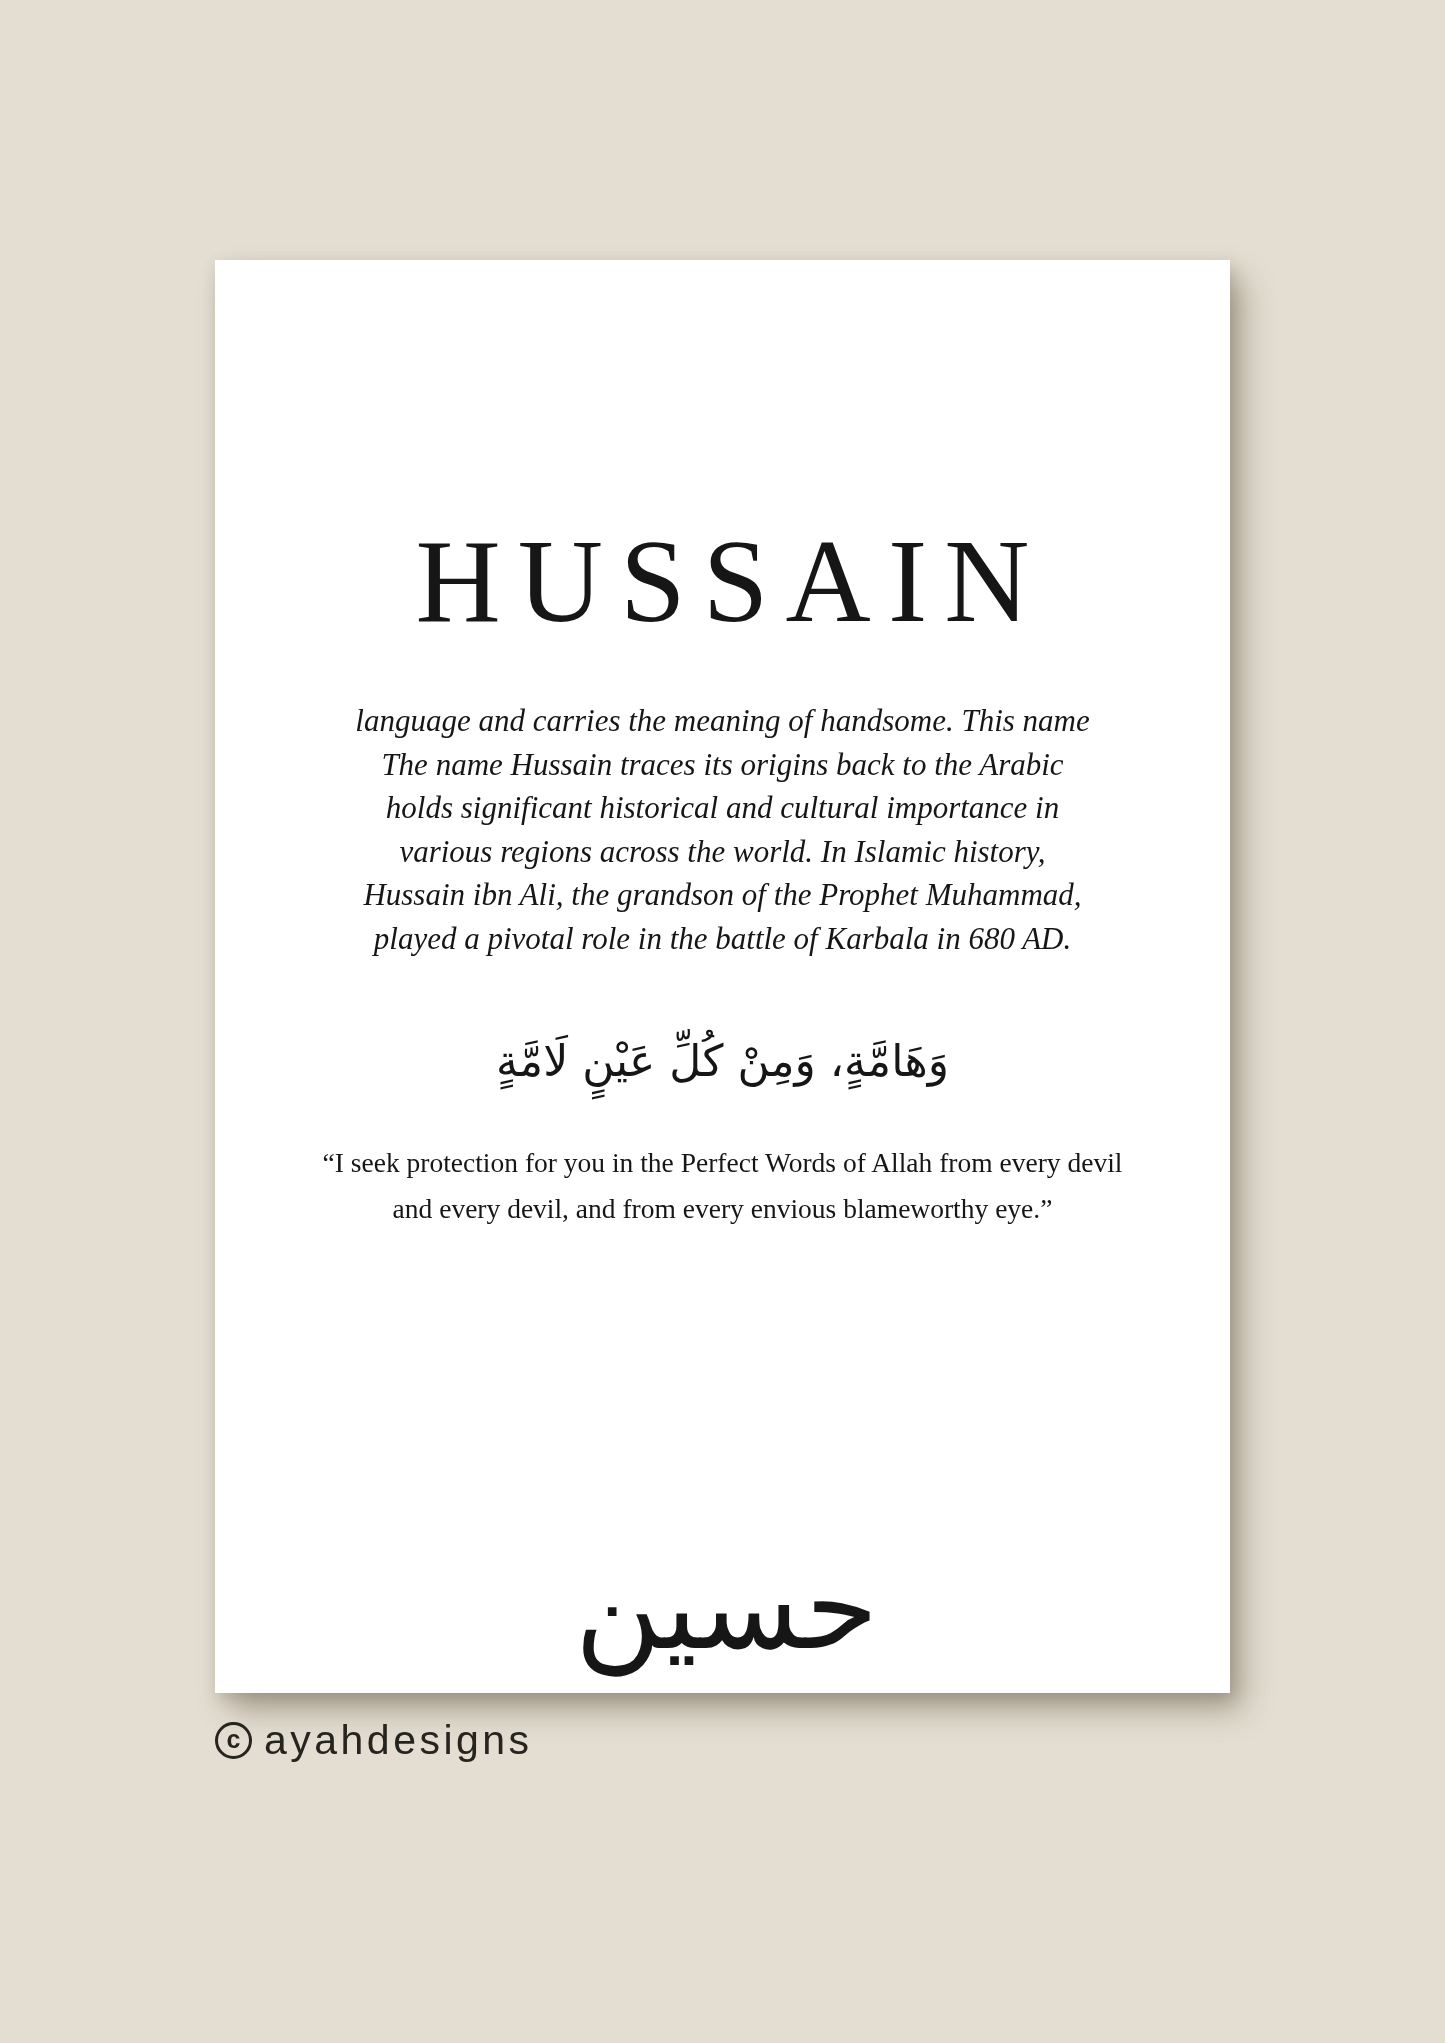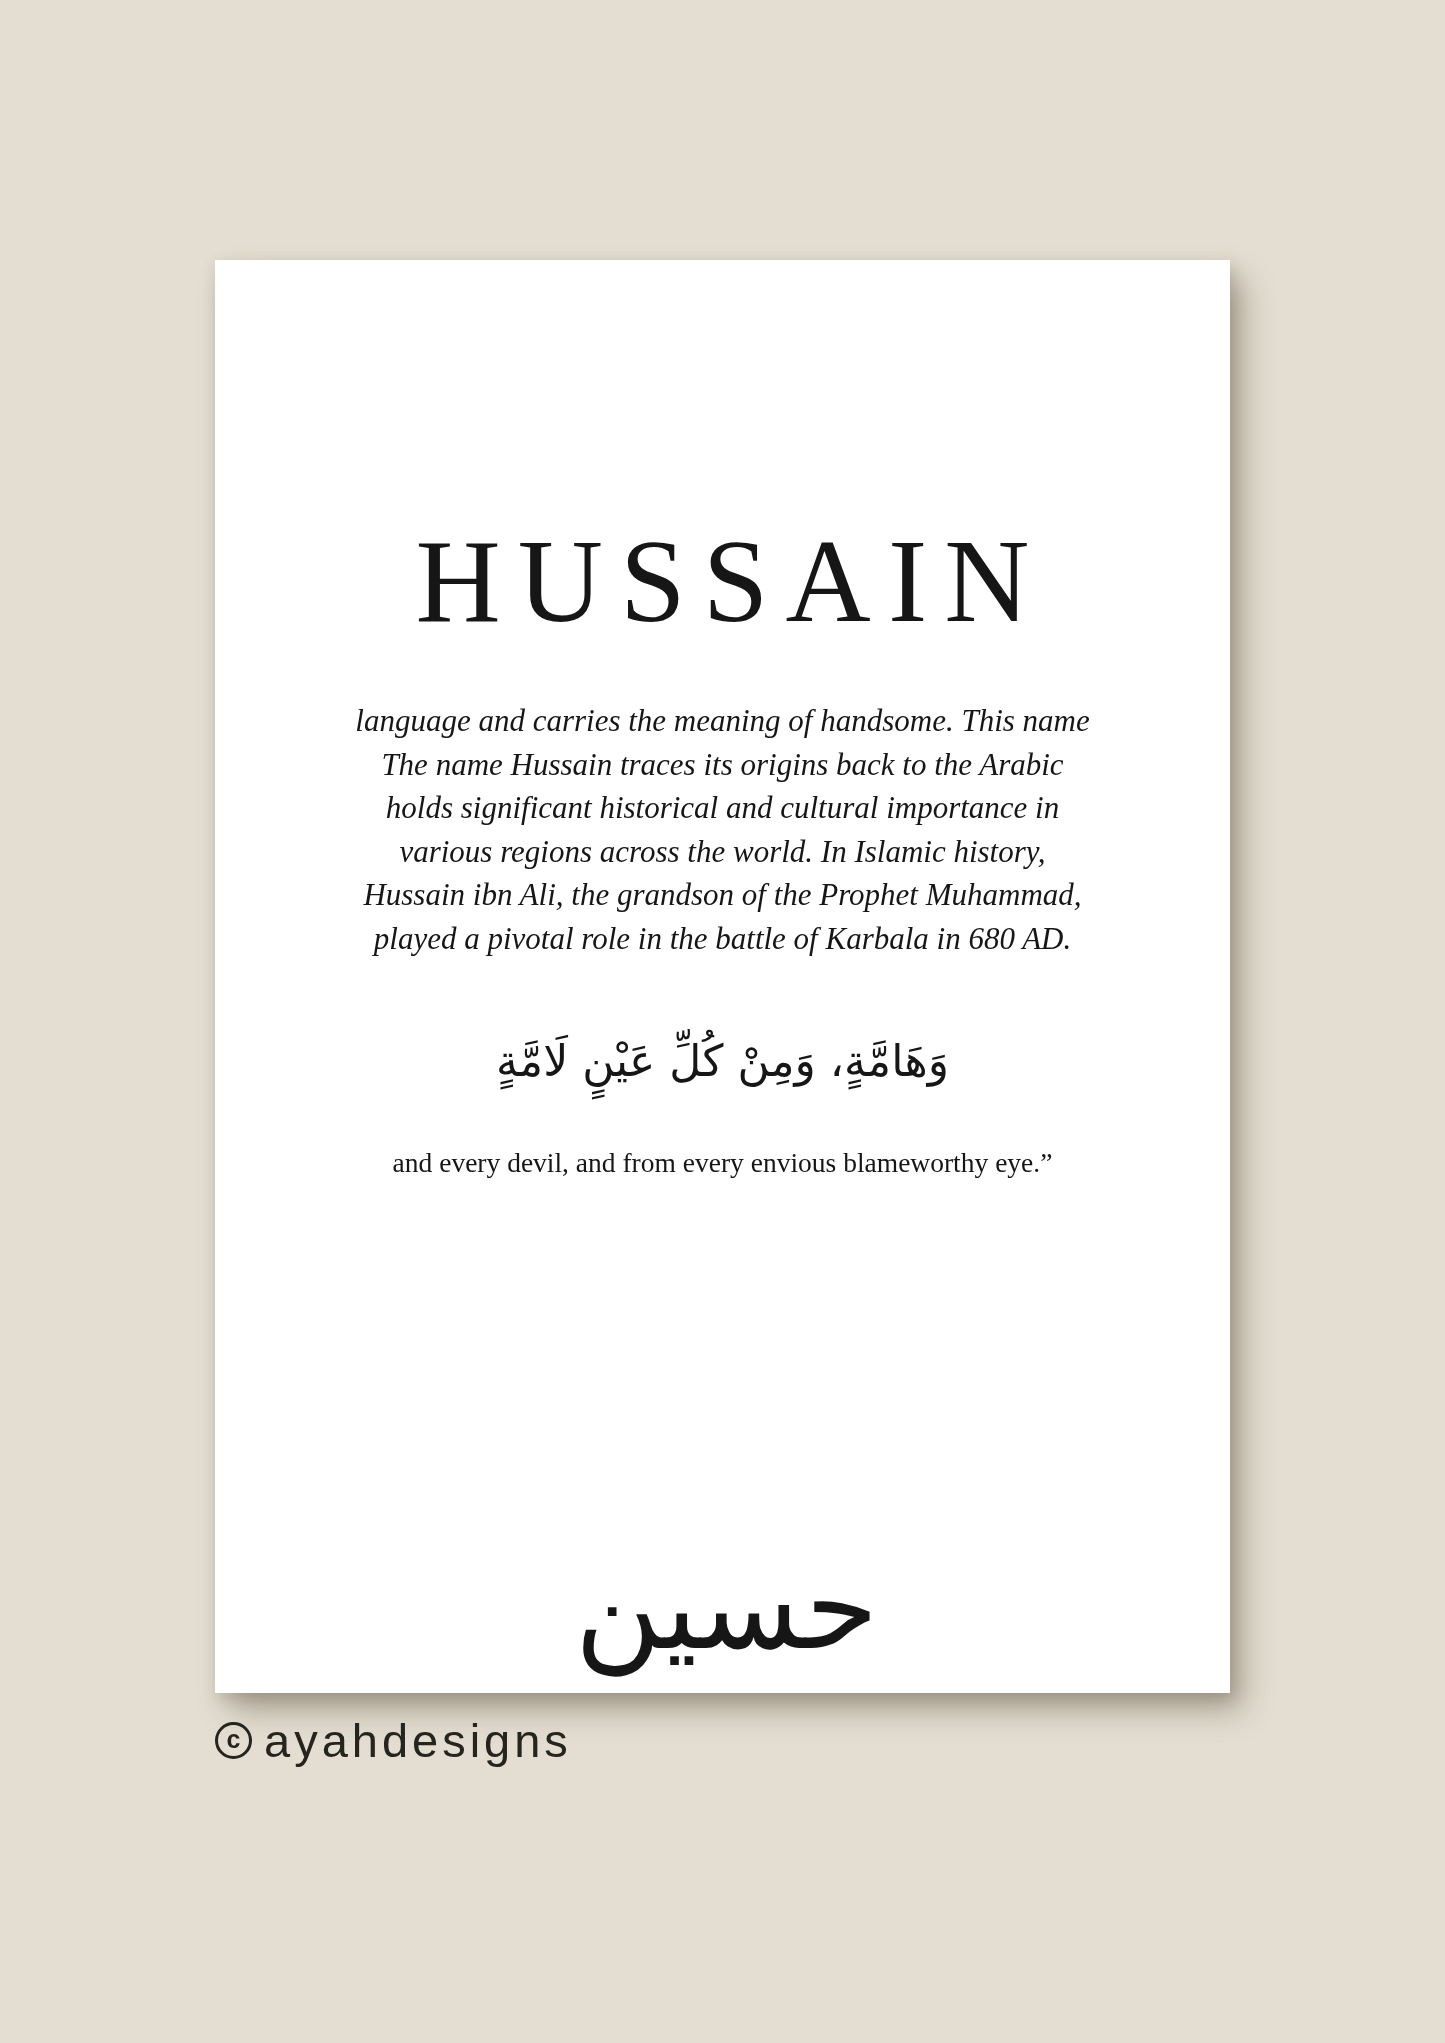--- a/index.html
+++ b/index.html
@@ -107,21 +107,21 @@
     justify-content: center;
     font-family: "Liberation Sans", sans-serif;
     font-size: 25px;
     font-weight: bold;
     line-height: 1;
     padding-bottom: 2px;
   }
   .brand {
     font-family: "Liberation Sans", sans-serif;
     font-weight: 300;
-    font-size: 47px;
+    font-size: 41px;
     letter-spacing: 0.085em;
     line-height: 1;
   }
 </style>
 </head>
 <body>
 
 <div class="scene">
 
   <div class="poster">
@@ -135,20 +135,21 @@
       <div class="line">various regions across the world. In Islamic history,</div>
       <div class="line">Hussain ibn Ali, the grandson of the Prophet Muhammad,</div>
       <div class="line">played a pivotal role in the battle of Karbala in 680 AD.</div>
     </div>
 
     <div class="dua" lang="ar" dir="rtl">
       <div class="line">وَهَامَّةٍ، وَمِنْ كُلِّ عَيْنٍ لَامَّةٍ</div>
     </div>
 
     <div class="translation">
+      <div class="line">“I seek protection for you in the Perfect Words of Allah from every devil</div>
       <div class="line">and every devil, and from every envious blameworthy eye.”</div>
     </div>
 
     <div class="arabic-name" lang="ar" dir="rtl">حسين</div>
 
   </div>
 
   <div class="watermark">
     <span class="copy-circle">c</span>
     <span class="brand">ayahdesigns</span>

